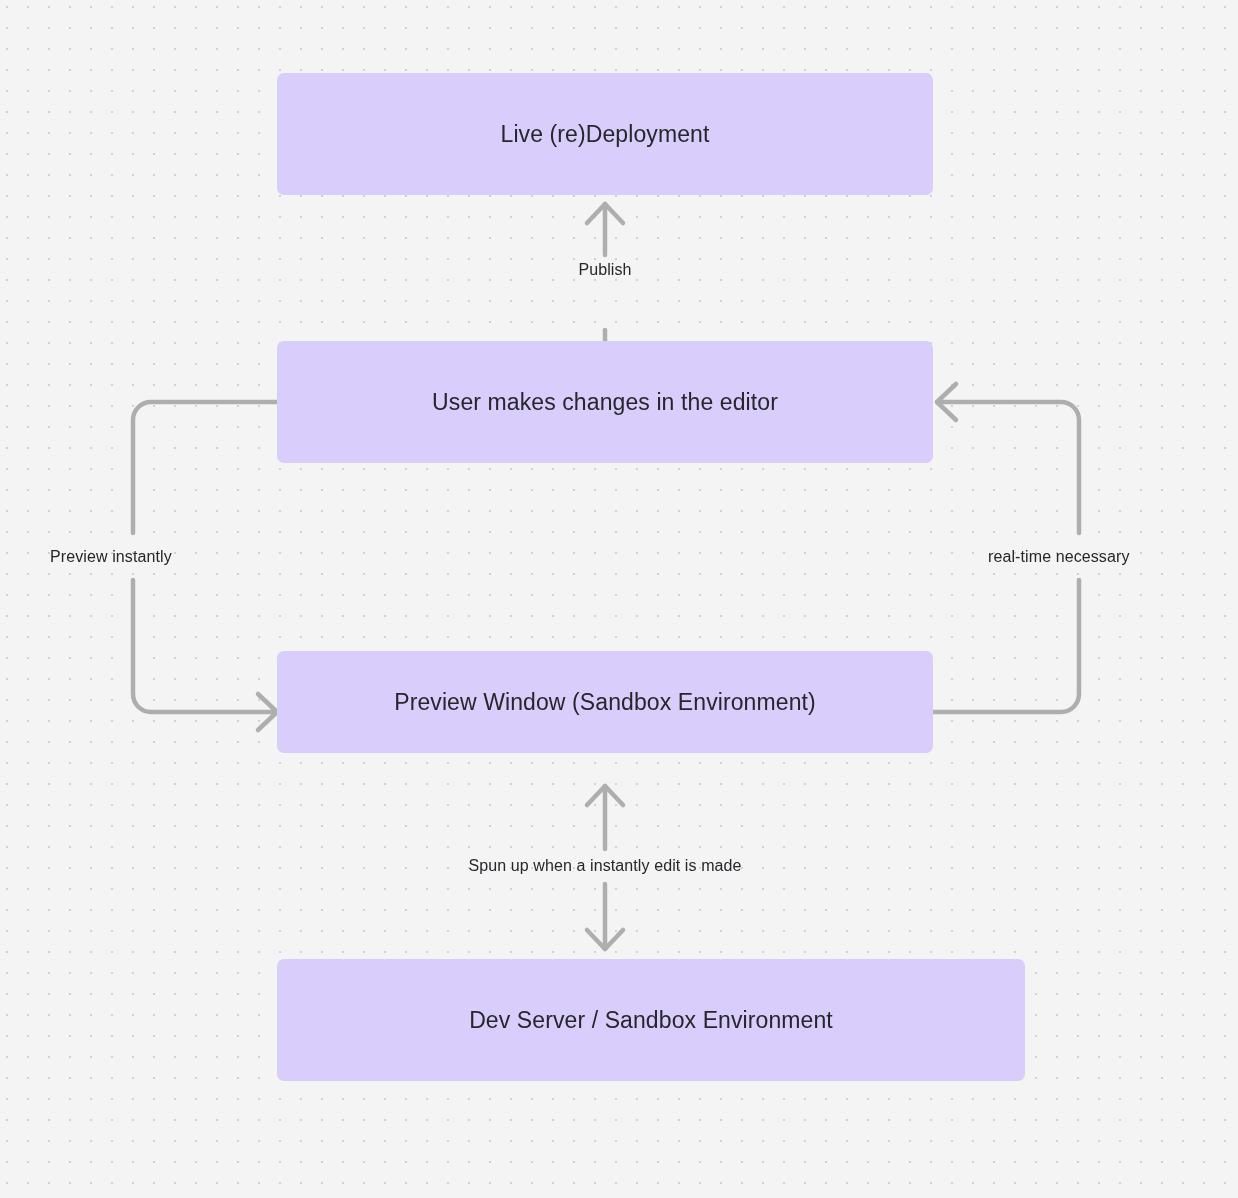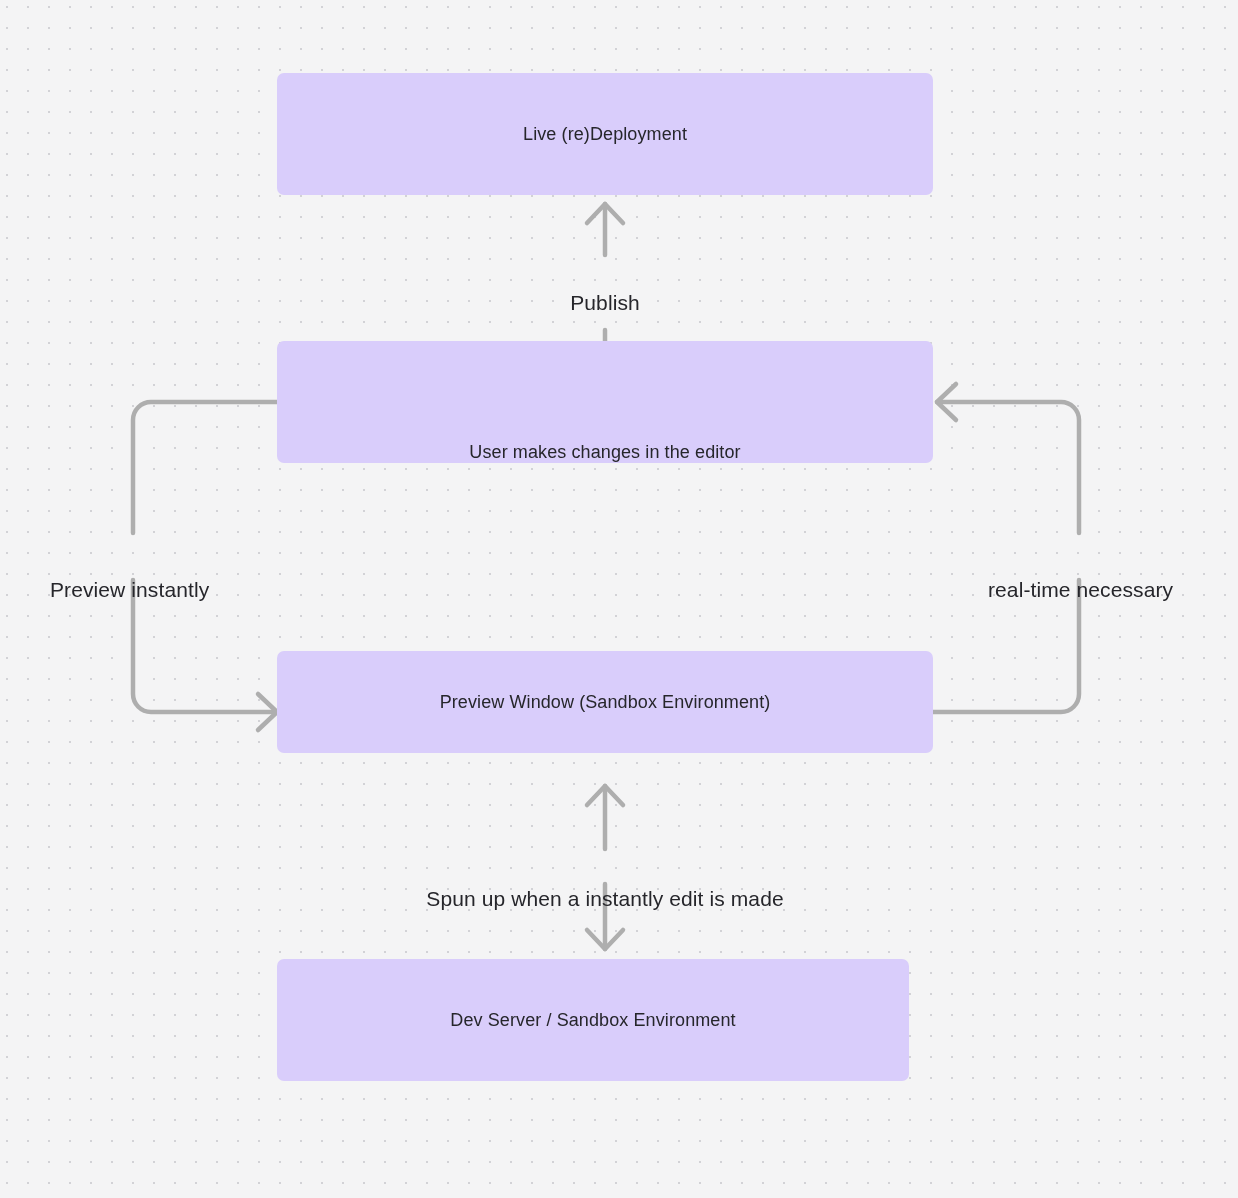--- a/index.html
+++ b/index.html
@@ -33,35 +33,34 @@
   }
   .node {
     position: absolute;
     box-sizing: border-box;
     display: flex;
     align-items: center;
     justify-content: center;
     border-radius: 7px;
     background-color: #d9cdfb;
     color: #26262b;
-    font-size: 18px;
+    font-size: 23px;
     line-height: 1.25;
     letter-spacing: 0.1px;
     text-align: center;
     padding: 0 14px;
   }
   .edge-label {
     position: absolute;
     color: #26262b;
-    font-size: 21px;
+    font-size: 16px;
     line-height: 1;
     letter-spacing: 0.1px;
     white-space: nowrap;
     background: transparent;
-    margin-top: 32px;
   }
   .edge-label.center {
     transform: translate(-50%, -50%);
   }
   .edge-label.left-anchor {
     transform: translate(0, -50%);
   }
 </style>
 </head>
 <body>
@@ -93,29 +92,29 @@
       <path d="M 587 805 L 605 786 L 623 805" stroke="#aeaeae" stroke-width="4.5" fill="none" stroke-linecap="round" stroke-linejoin="round"></path>
       <path d="M 605 884 L 605 949" stroke="#aeaeae" stroke-width="4.5" fill="none" stroke-linecap="round"></path>
       <path d="M 587 930 L 605 949 L 623 930" stroke="#aeaeae" stroke-width="4.5" fill="none" stroke-linecap="round" stroke-linejoin="round"></path>
     </g>
   </svg>
 
   <div class="node" style="left:277px; top:73px; width:656px; height:122px;">
     <span>Live (re)Deployment</span>
   </div>
 
-  <div class="node" style="left:277px; top:341px; width:656px; height:122px;align-items:flex-end;">
+  <div class="node" style="left:277px; top:341px; width:656px; height:122px;">
     <span>User makes changes in the editor</span>
   </div>
 
   <div class="node" style="left:277px; top:651px; width:656px; height:102px;">
     <span>Preview Window (Sandbox Environment)</span>
   </div>
 
-  <div class="node" style="left:277px; top:959px; width:632px; height:122px;">
+  <div class="node" style="left:277px; top:959px; width:748px; height:122px;">
     <span>Dev Server / Sandbox Environment</span>
   </div>
 
   <div class="edge-label center" style="left:605px; top:270px;">Publish</div>
 
   <div class="edge-label left-anchor" style="left:50px; top:557px;">Preview instantly</div>
 
   <div class="edge-label left-anchor" style="left:988px; top:557px;">real-time necessary</div>
 
   <div class="edge-label center" style="left:605px; top:866px;">Spun up when a instantly edit is made</div>

